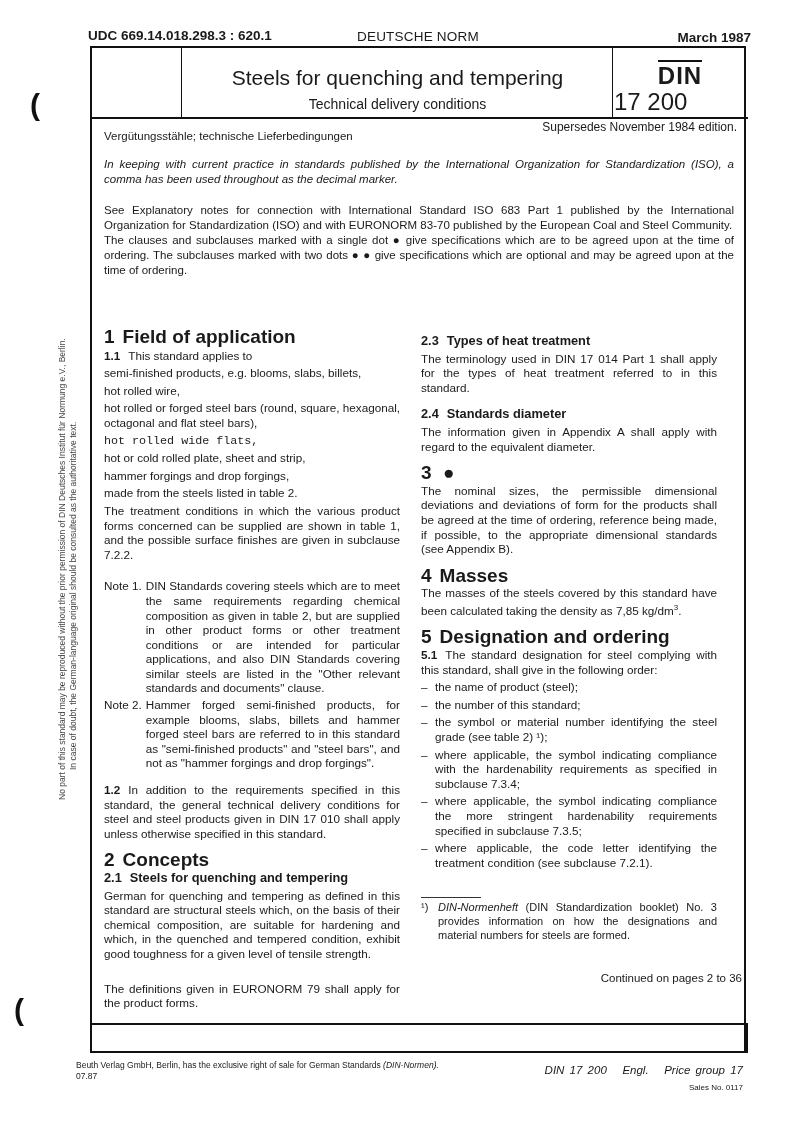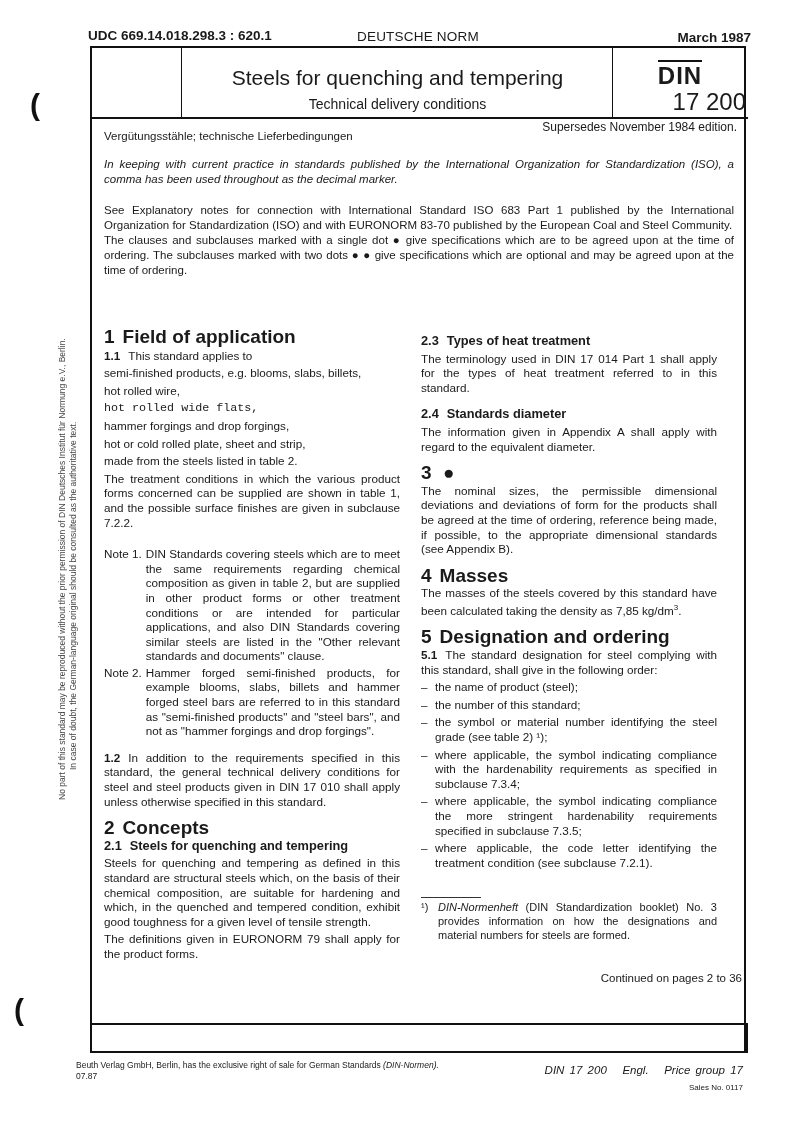--- a/index.html
+++ b/index.html
@@ -10,21 +10,21 @@
   .norm { left:357px; top:29px; font-size:13.5px; letter-spacing:0.2px; }
   .date { right:38px; top:30px; font-size:13.5px; font-weight:bold; }
   .frame { left:90px; top:46px; width:656px; height:1005px; border-left:2.5px solid #111; border-right:2.5px solid #111; border-top:2.5px solid #111; box-sizing:border-box; }
   .hdr-bottom { left:90px; top:117px; width:658px; height:0; border-top:2.5px solid #111; }
   .vline1 { left:181px; top:47px; width:0; height:71px; border-left:1.5px solid #111; }
   .vline2 { left:612px; top:47px; width:0; height:71px; border-left:1.5px solid #111; }
   .title { left:183px; top:66px; width:429px; text-align:center; font-size:21px; }
   .subtitle { left:183px; top:96px; width:429px; text-align:center; font-size:14px; }
   .din-word { left:614px; top:62px; width:132px; text-align:center; font-size:24px; font-weight:bold; }
   .din-word span { border-top:2px solid #111; padding-top:0; letter-spacing:1px; }
-  .din-num { left:614px; top:88px; width:132px; text-align:right; font-size:24px; }
+  .din-num { left:614px; top:88px; width:132px; text-align:left; font-size:24px; }
   .german { left:104px; top:130px; font-size:11.5px; }
   .supersedes { right:52px; top:120px; font-size:12px; }
   .intro { left:104px; width:630px; font-size:11.5px; line-height:15px; text-align:justify; }
   .italic { font-style:italic; }
   .col { width:296px; font-size:11.7px; line-height:14.6px; }
   .col p { margin:0; text-align:justify; }
   .h1 { font-size:19px; font-weight:bold; margin:0; }
   .h2 { font-size:12.8px; font-weight:bold; margin:0; }
   .num { font-weight:bold; margin-right:8px; }
   .note { display:flex; }
@@ -67,38 +67,39 @@
 
 <div class="abs intro italic" style="top:157px;">In keeping with current practice in standards published by the International Organization for Standardization (ISO), a comma has been used throughout as the decimal marker.</div>
 <div class="abs intro" style="top:203px;">See Explanatory notes for connection with International Standard ISO 683 Part 1 published by the International Organization for Standardization (ISO) and with EURONORM 83-70 published by the European Coal and Steel Community.</div>
 <div class="abs intro" style="top:233px;">The clauses and subclauses marked with a single dot ● give specifications which are to be agreed upon at the time of ordering. The subclauses marked with two dots ● ● give specifications which are optional and may be agreed upon at the time of ordering.</div>
 
 <div class="abs col" style="left:104px; top:330px;">
   <p class="h1"><span class="num">1</span><span>Field of application</span></p>
   <p style="margin-top:4px;"><span class="num">1.1</span><span>This standard applies to</span></p>
   <p style="margin-top:3px;">semi-finished products, e.g. blooms, slabs, billets,</p>
   <p style="margin-top:3px;">hot rolled wire,</p>
+  <p style="margin-top:3px;">hot rolled or forged steel bars (round, square, hexagonal, octagonal and flat steel bars),</p>
   <p style="margin-top:3px;font-family:Liberation Mono, monospace;">hot rolled wide flats,</p>
+  <p style="margin-top:3px;">hot or cold rolled plate, sheet and strip,</p>
   <p style="margin-top:3px;">hammer forgings and drop forgings,</p>
-  <p style="margin-top:3px;">hot or cold rolled plate, sheet and strip,</p>
   <p style="margin-top:3px;">made from the steels listed in table 2.</p>
   <p style="margin-top:3px;">The treatment conditions in which the various product forms concerned can be supplied are shown in table 1, and the possible surface finishes are given in subclause 7.2.2.</p>
   <div class="note" style="margin-top:17px;">
     <span class="lbl">Note 1.</span>
       <span class="txt">DIN Standards covering steels which are to meet the same requirements regarding chemical composition as given in table 2, but are supplied in other product forms or other treatment conditions or are intended for particular applications, and also DIN Standards covering similar steels are listed in the "Other relevant standards and documents" clause.</span>
   </div>
   <div class="note" style="margin-top:2px;">
     <span class="lbl">Note 2.</span>
       <span class="txt">Hammer forged semi-finished products, for example blooms, slabs, billets and hammer forged steel bars are referred to in this standard as "semi-finished products" and "steel bars", and not as "hammer forgings and drop forgings".</span>
   </div>
   <p style="margin-top:12px;"><span class="num">1.2</span><span>In addition to the requirements specified in this standard, the general technical delivery conditions for steel and steel products given in DIN 17 010 shall apply unless otherwise specified in this standard.</span></p>
   <p class="h1" style="margin-top:12px;"><span class="num">2</span><span>Concepts</span></p>
   <p class="h2" style="margin-top:3px;"><span class="num">2.1</span><span>Steels for quenching and tempering</span></p>
-  <p style="margin-top:3px;">Steels for quenching and tempering as defined in this standard are structural steels which, on the basis of their chemical composition, are suitable for hardening and which, in the quenched and tempered condition, exhibit good toughness for a given level of tensile strength.</p>
-  <p style="margin-top:3px;">The definitions given in EURONORM 79 shall apply for the product forms.</p>
+  <p style="margin-top:3px;">German for quenching and tempering as defined in this standard are structural steels which, on the basis of their chemical composition, are suitable for hardening and which, in the quenched and tempered condition, exhibit good toughness for a given level of tensile strength.</p>
+  <p style="margin-top:20px;">The definitions given in EURONORM 79 shall apply for the product forms.</p>
 </div>
 
 <div class="abs col" style="left:421px; top:334px;">
   <p class="h2"><span class="num">2.3</span><span>Types of heat treatment</span></p>
   <p style="margin-top:3px;">The terminology used in DIN 17 014 Part 1 shall apply for the types of heat treatment referred to in this standard.</p>
   <p class="h2" style="margin-top:12px;"><span class="num">2.4</span><span>Standards diameter</span></p>
   <p style="margin-top:3px;">The information given in Appendix A shall apply with regard to the equivalent diameter.</p>
   <div style="display:flex; margin-top:12px;" class="h1">
     <span style="width:22px;">3</span>
     <span style="width:30px;">●</span>

